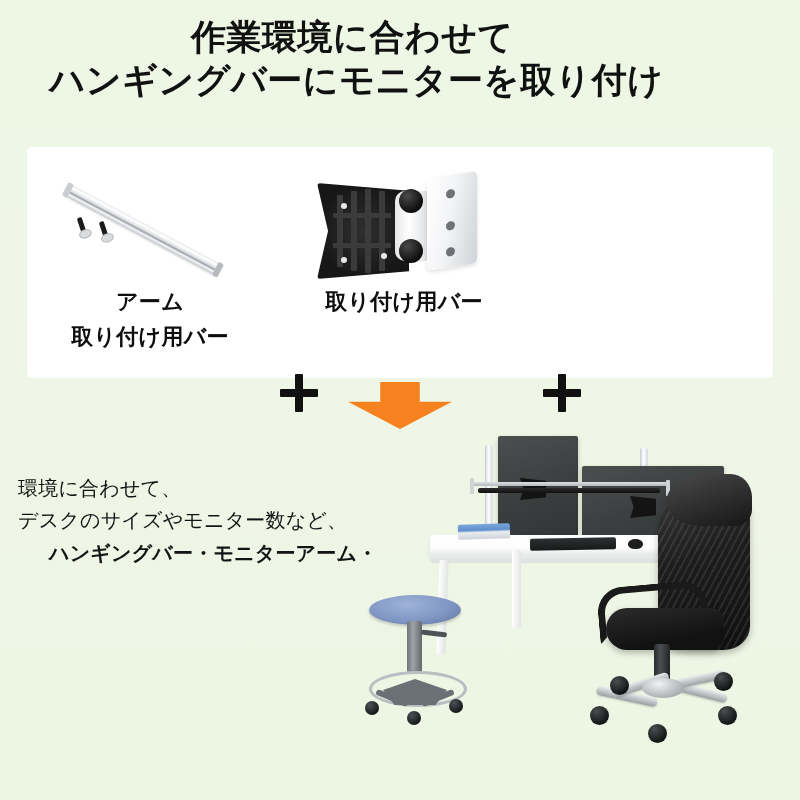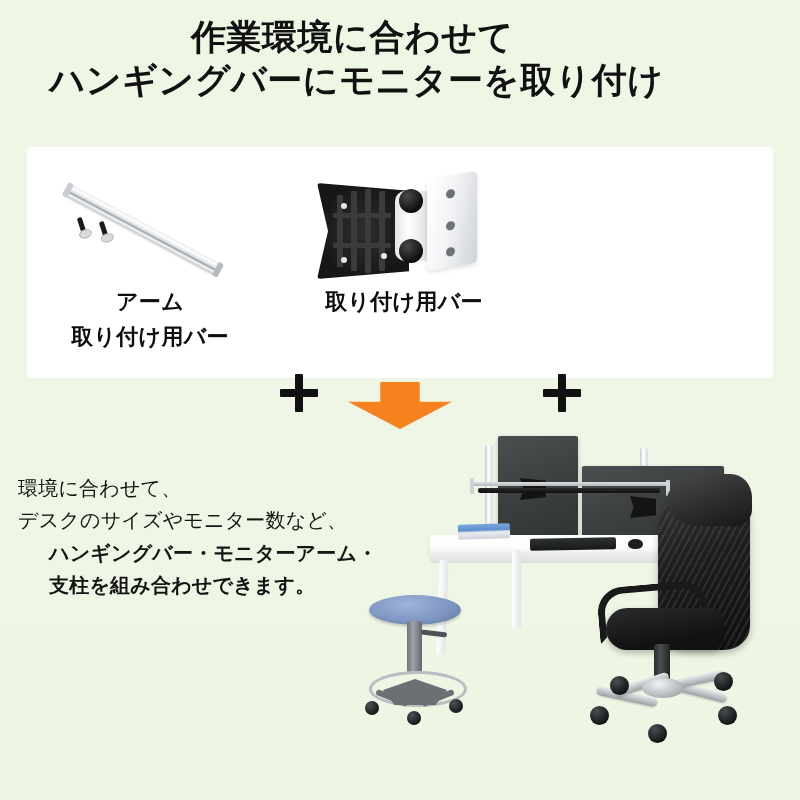--- a/index.html
+++ b/index.html
@@ -526,21 +526,20 @@
 
     </div>
   </div>
 
   <div class="arrow"></div>
 
   <div class="desc">
     <span class="line">環境に合わせて、</span>
     <span class="line">デスクのサイズやモニター数など、</span>
     <span class="line strong">ハンギングバー・モニターアーム・</span>
-    <span class="line strong">支柱を組み合わせできます。</span>
   </div>
 
   <div class="scene">
 
     <div class="mastpole m1"></div>
     <div class="mastpole m2"></div>
 
     <div class="mon portrait">
       <div class="vesapad" style="left:22px;top:42px;"></div>
     </div>

